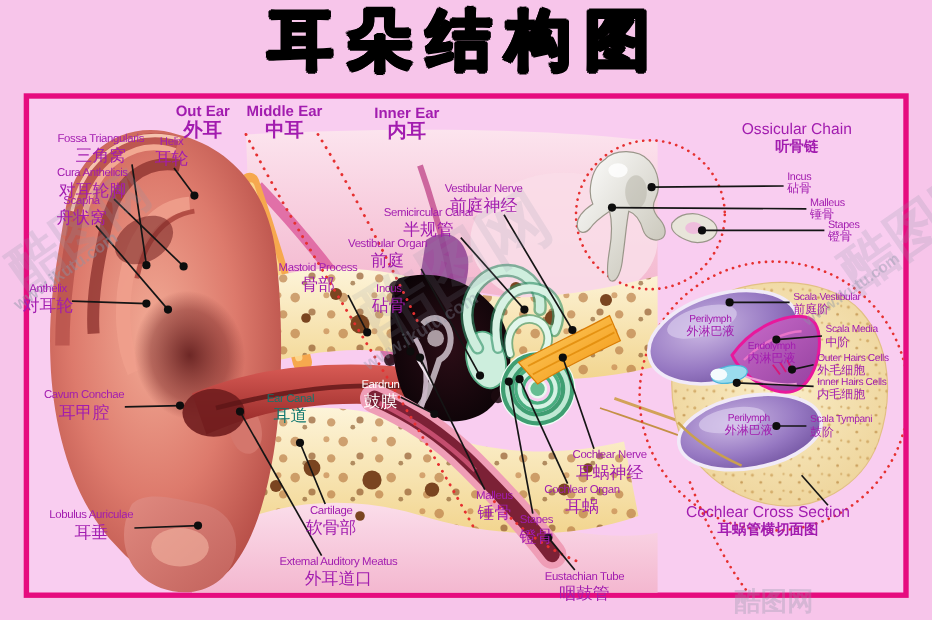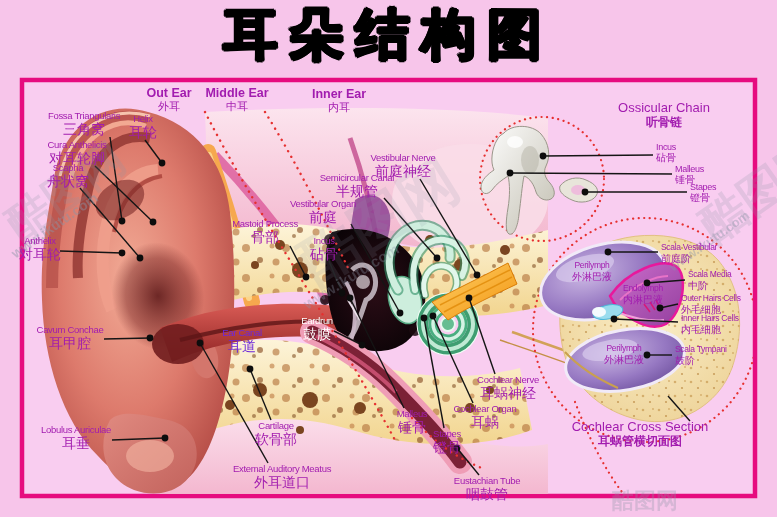--- a/index.html
+++ b/index.html
@@ -13,29 +13,29 @@
                 1.4px 1.4px 0 #000,-1.4px -1.4px 0 #000,1.4px -1.4px 0 #000,-1.4px 1.4px 0 #000;}
   .wm{position:absolute;z-index:3;color:#8b94a6;font-weight:bold;pointer-events:none;
       transform-origin:left top;white-space:nowrap;}
   #labels{position:absolute;left:0;top:0;width:777px;height:517px;z-index:5;pointer-events:none;}
   .lbl{position:absolute;line-height:1.12;color:#a21caf;white-space:nowrap;}
   .lbl .en{display:block;font-size:9.5px;letter-spacing:-0.3px;}
   .lbl .zh{display:block;font-size:14px;}
   .lbl.center{transform:translateX(-50%);text-align:center;}
   .lbl.left{text-align:left;}
   .lbl.header .en{font-size:12.5px;font-weight:700;letter-spacing:0;}
-  .lbl.header .zh{font-size:11px;font-weight:400;}
+  .lbl.header .zh{font-size:16px;font-weight:700;}
   .lbl.small .en{font-size:8.5px;}
   .lbl.small .zh{font-size:10px;}
   .lbl.oss .en{font-size:9px;}
   .lbl.oss .zh{font-size:10px;}
   .lbl.inset-title .en{font-size:13px;letter-spacing:0;}
   .lbl.inset-title .zh{font-size:12px;font-weight:700;}
   .lbl.white{color:#ffffff;}
-  .lbl.darkred{color:#6d28d9;}
+  .lbl.darkred{color:#0f766e;}
 </style>
 </head>
 <body>
 
 <div id="stage">
   <div id="page-title">耳朵结构图</div>
 
   <svg id="paint" width="777" height="517" viewBox="0 0 777 517">
     <defs>
       <clipPath id="frameClip">

